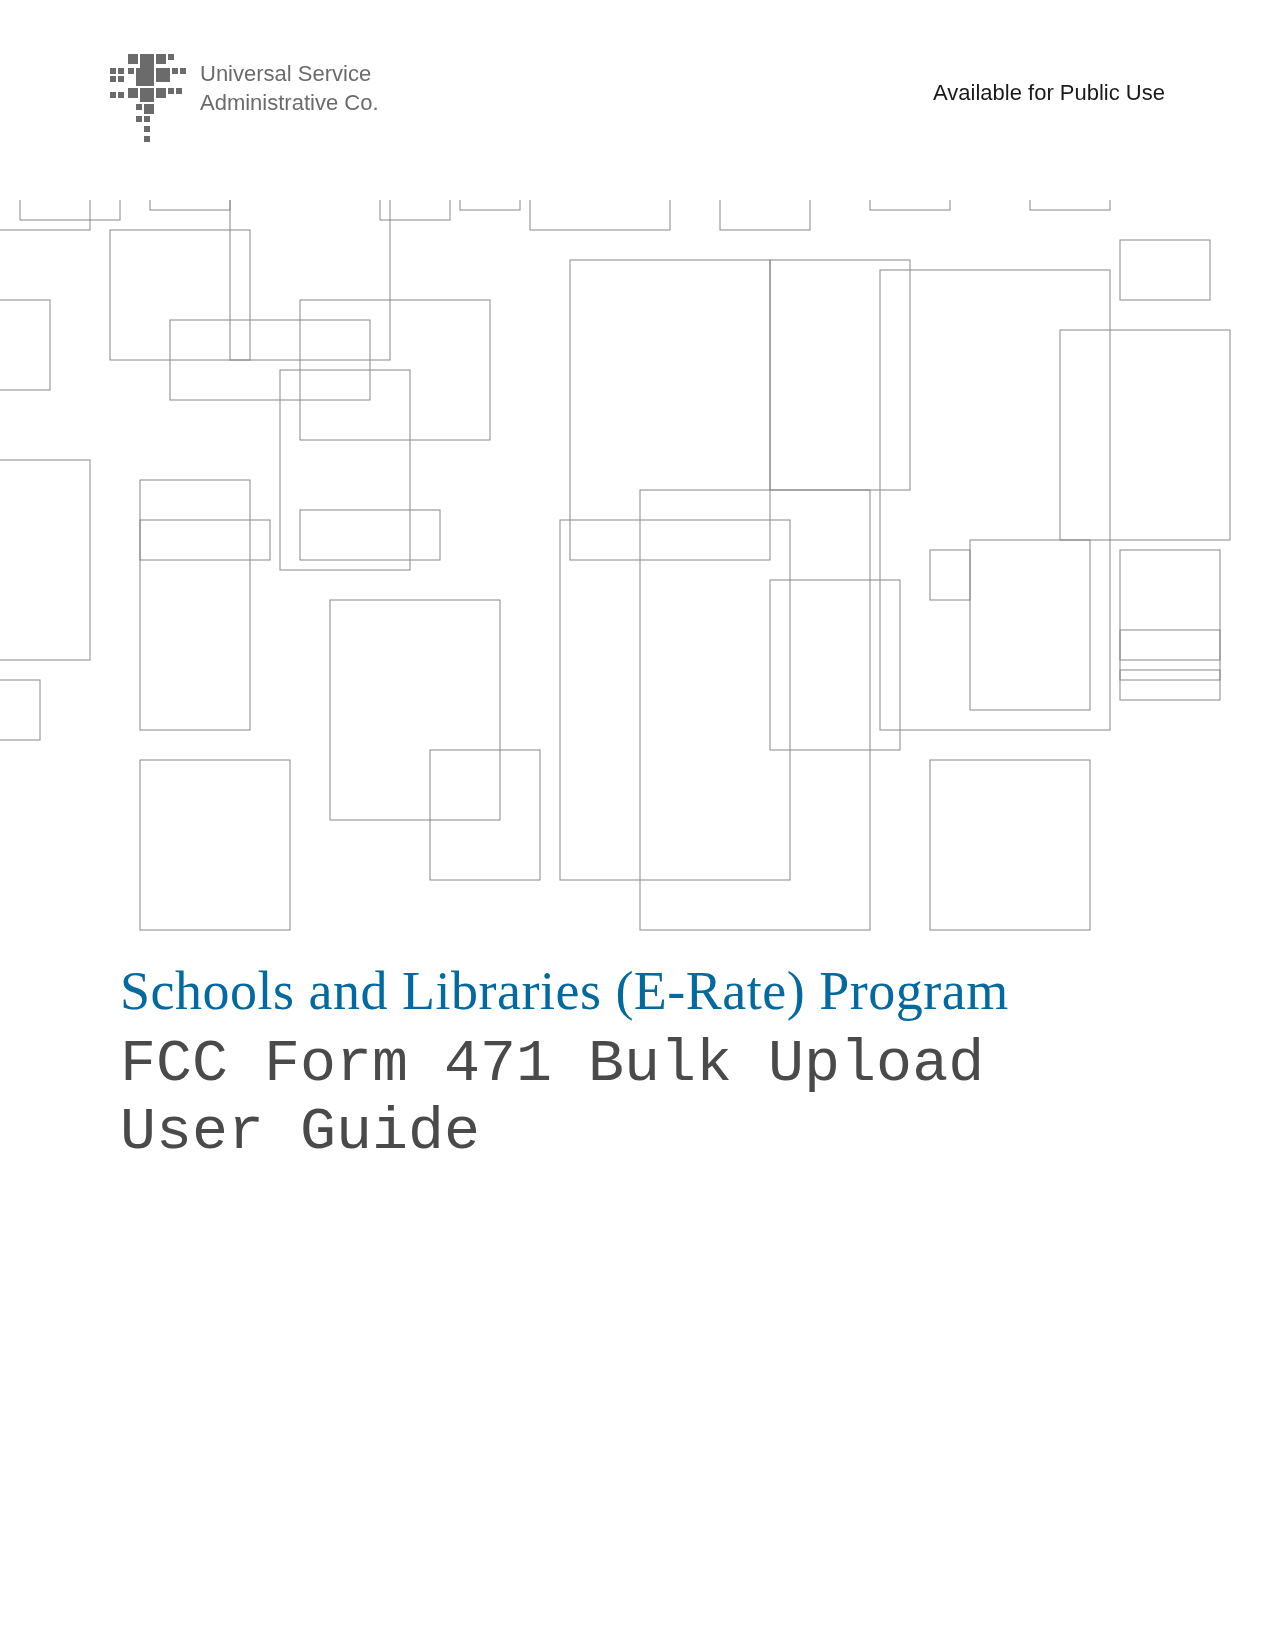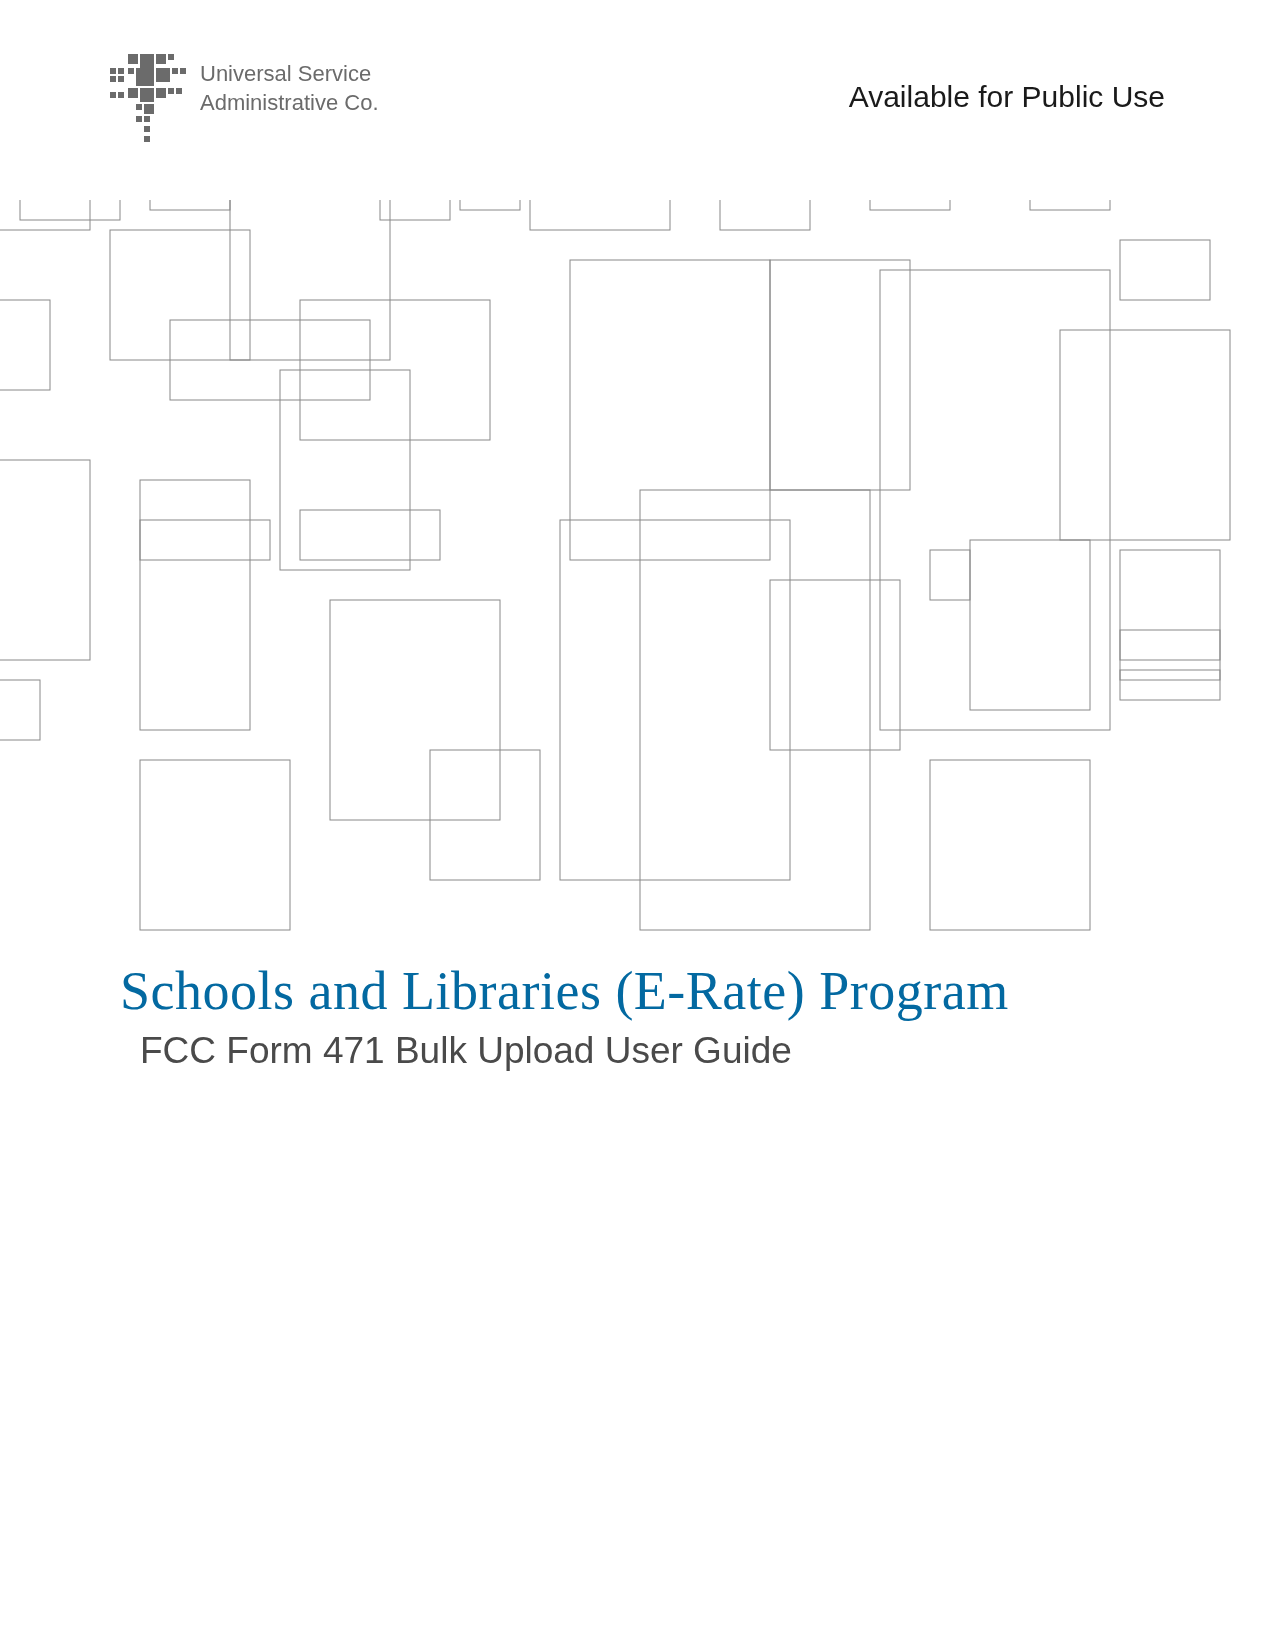--- a/index.html
+++ b/index.html
@@ -40,21 +40,21 @@
       justify-content: center;
       color: #6b6b6b;
       font-family: Arial, Helvetica, sans-serif;
       font-size: 22px;
       line-height: 1.3;
       margin-top: 10px;
     }
     .availability {
       color: #1a1a1a;
       font-family: Arial, Helvetica, sans-serif;
-      font-size: 30px;
+      font-size: 22px;
       margin-top: 30px;
     }
     .decorative-rects {
       position: absolute;
       top: 200px;
       left: 0;
       width: 1275px;
       height: 740px;
       pointer-events: none;
     }
@@ -71,25 +71,24 @@
     }
     .title-main {
       font-size: 54px;
       color: #0369a1;
       font-family: Georgia, serif;
       font-weight: normal;
       margin-bottom: 8px;
       letter-spacing: 0.5px;
     }
     .title-sub {
-      font-size: 37px;
+      font-size: 60px;
       color: #4a4a4a;
-      font-family: Liberation Sans, sans-serif;
+      font-family: Liberation Mono, monospace;
       font-weight: normal;
-      margin-left: 20px;
     }
     
     .logo-svg rect {
       fill: #6b6b6b;
     }
   </style>
 </head>
 <body>
 
 <div class="header">

